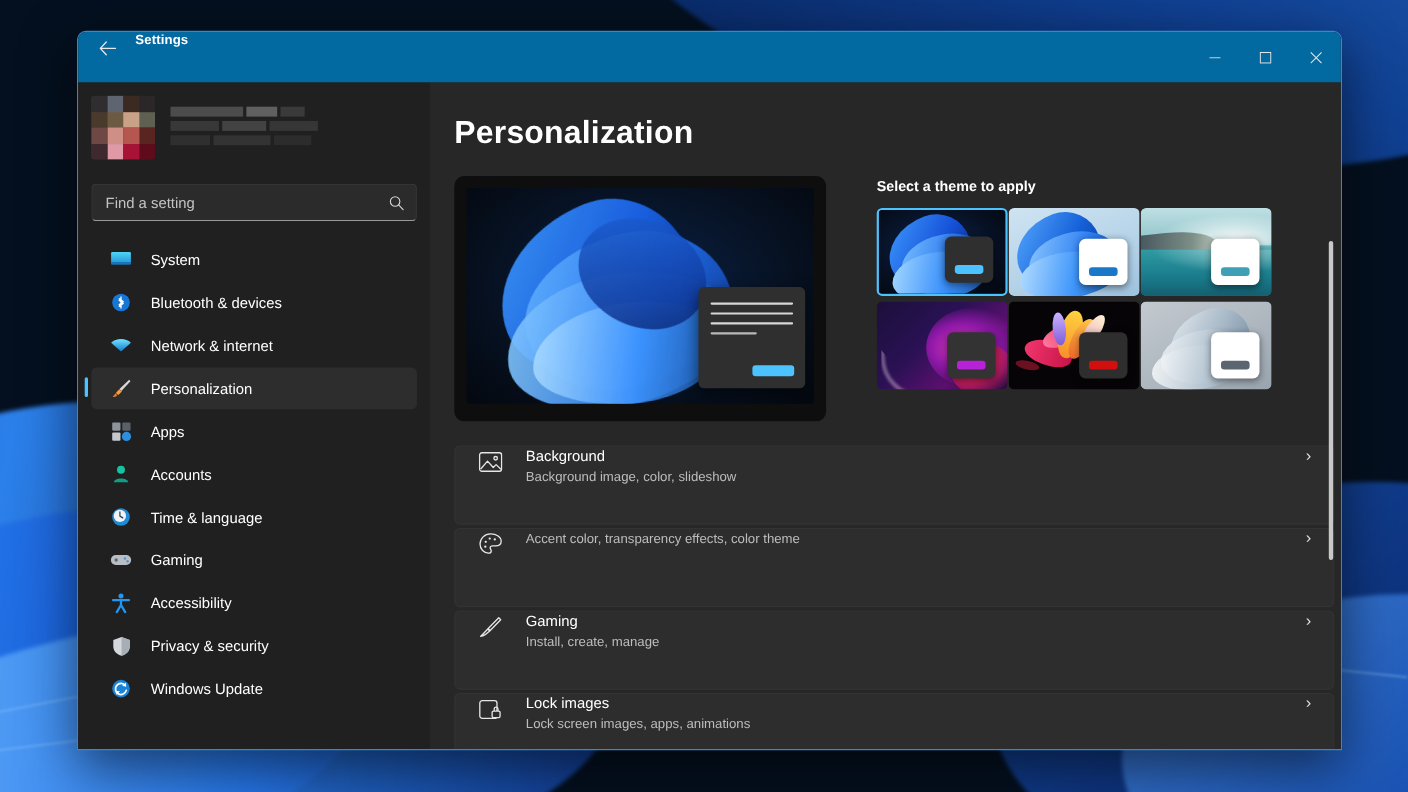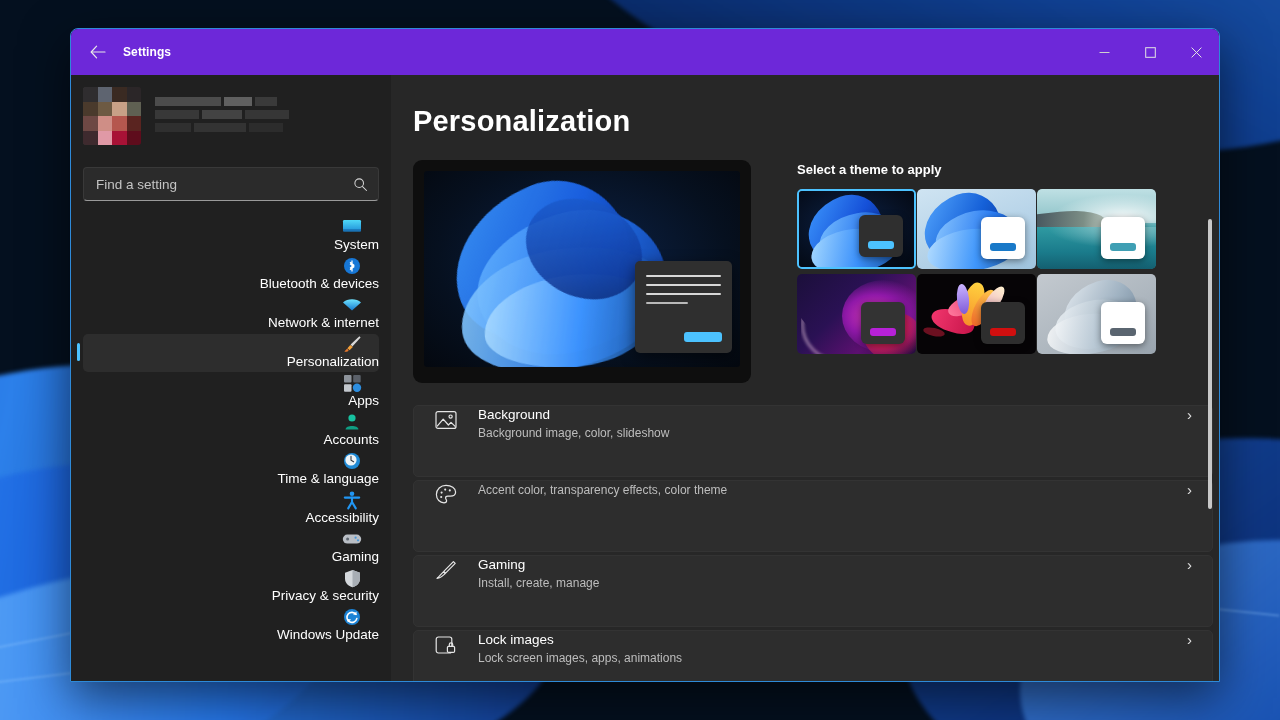--- a/index.html
+++ b/index.html
@@ -79,22 +79,22 @@
     border: 1px solid #2e8ad8;
     border-radius: 8px 8px 0 0;
     overflow: hidden;
     box-shadow: 0 16px 48px rgba(0,0,0,.55);
   }
 
   
   #titlebar {
     position: relative;
     height: 46px;
-    background: #6d28d9;
-    display: flex; align-items: center;
+    background: #0369a1;
+    display: flex; 
   }
   #back-button {
     width: 30px; height: 30px; margin-left: 12px;
     display: flex; align-items: center; justify-content: center;
     border-radius: 4px; cursor: pointer;
   }
   #back-button svg { display: block; }
   #app-title {
     margin-left: 10px;
     color: #ffffff;
@@ -156,24 +156,23 @@
     font-family: "Liberation Sans", sans-serif;
   }
   #search-input::placeholder { color: #c4c4c4; }
 
   #navlist { margin-top: 16px; }
   .nav-item {
     position: relative;
     height: 38px;
     margin: 1px 12px;
     border-radius: 5px;
-    display: flex; align-items: flex-end;
+    display: flex; align-items: center;
     padding-left: 16px;
     cursor: pointer;
-    flex-direction: column;
   }
   .nav-item.active { background: #2d2d2d; }
   .nav-item.active::before {
     content: "";
     position: absolute; left: -6px; top: 9px;
     width: 3px; height: 18px;
     border-radius: 2px;
     background: #4cc2ff;
   }
   .nav-icon {
@@ -505,39 +504,39 @@
               <circle cx="9" cy="9" r="8" fill="#1f8ad6"></circle>
               <circle cx="8" cy="8" r="5.6" fill="#eef4f8"></circle>
               <path d="M8 4.4 V8.2 L10.6 9.8" stroke="#333a42" stroke-width="1.1" fill="none" stroke-linecap="round"></path>
             </svg>
           </span>
           <span class="nav-label">Time &amp; language</span>
         </div>
 
         <div class="nav-item">
           <span class="nav-icon">
-            <svg width="18" height="19" viewBox="0 0 18 19">
-              <circle cx="9" cy="2.8" r="2.3" fill="#2196f3"></circle>
-              <path d="M1.8 6.6 H16.2" stroke="#2196f3" stroke-width="2.1" stroke-linecap="round"></path>
-              <path d="M9 6.6 V11 L5.2 17.4 M9 11 L12.8 17.4" stroke="#2196f3" stroke-width="2.1" fill="none" stroke-linecap="round"></path>
-            </svg>
-          </span>
-          <span class="nav-label">Accessibility</span>
-        </div>
-
-        <div class="nav-item">
-          <span class="nav-icon">
             <svg width="20" height="14" viewBox="0 0 20 14">
               <rect x="0.8" y="2.6" width="18.4" height="9" rx="4.5" fill="#b9bec5"></rect>
               <circle cx="5.6" cy="7.1" r="1.5" fill="#5e6670"></circle>
               <circle cx="13.6" cy="5.7" r="1.1" fill="#4a97d8"></circle>
               <circle cx="16" cy="8.3" r="1.1" fill="#4a97d8"></circle>
             </svg>
           </span>
           <span class="nav-label">Gaming</span>
+        </div>
+
+        <div class="nav-item">
+          <span class="nav-icon">
+            <svg width="18" height="19" viewBox="0 0 18 19">
+              <circle cx="9" cy="2.8" r="2.3" fill="#2196f3"></circle>
+              <path d="M1.8 6.6 H16.2" stroke="#2196f3" stroke-width="2.1" stroke-linecap="round"></path>
+              <path d="M9 6.6 V11 L5.2 17.4 M9 11 L12.8 17.4" stroke="#2196f3" stroke-width="2.1" fill="none" stroke-linecap="round"></path>
+            </svg>
+          </span>
+          <span class="nav-label">Accessibility</span>
         </div>
 
         <div class="nav-item">
           <span class="nav-icon">
             <svg width="17" height="19" viewBox="0 0 17 19">
               <path d="M8.5 1 L16 3.8 V9.4 C16 14 12.6 17 8.5 18.2 C4.4 17 1 14 1 9.4 V3.8 Z" fill="#d4d8dc"></path>
               <path d="M8.5 1 L16 3.8 V9.4 C16 14 12.6 17 8.5 18.2 Z" fill="#a8aeb5"></path>
             </svg>
           </span>
           <span class="nav-label">Privacy &amp; security</span>

